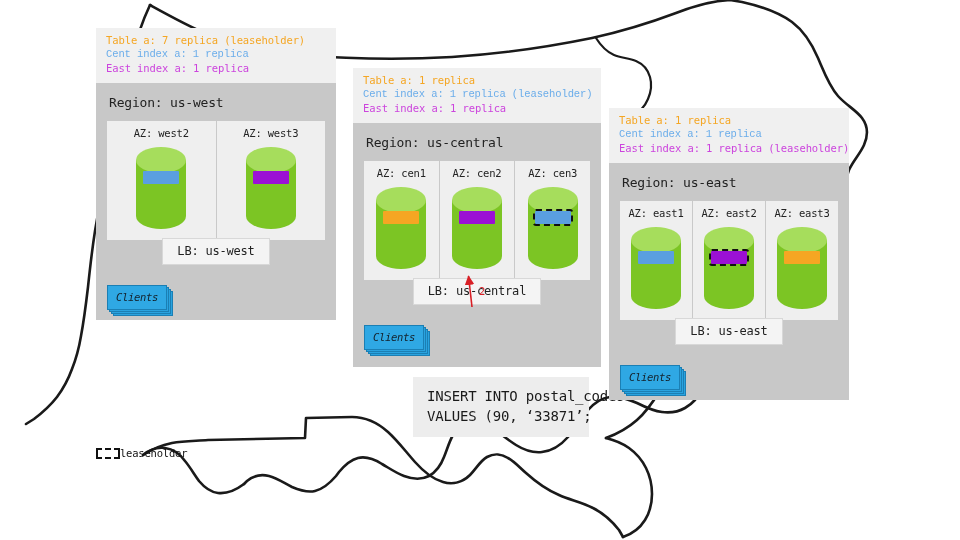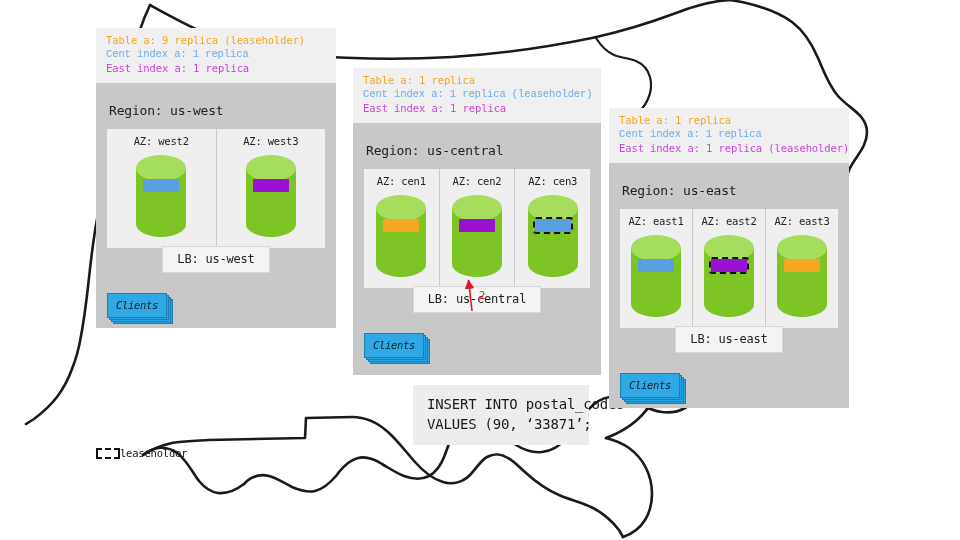--- a/index.html
+++ b/index.html
@@ -23,21 +23,21 @@
     letter-spacing:-0.1px;
     white-space:nowrap;
   }
   .rep-line{display:block;}
   .rep-table{color:#f5a623;}
   .rep-cent{color:#6badea;font-family:Liberation Mono, monospace;}
   .rep-east{color:#cc44dd;}
 
   .panel-body{
     background:#c8c8c8;
-    padding:18px 11px 14px 11px;
+    padding:10px 11px 14px 11px;
   }
   .region-title{
     font-size:13px;color:#222;
     margin:2px 0 11px 2px;
     letter-spacing:-0.2px;
   }
 
   .az-row{
     background:#efefef;
     display:flex;
@@ -190,21 +190,21 @@
     <path fill="none" stroke="#1a1a1a" stroke-width="2.6" stroke-linecap="round" stroke-linejoin="round" d="M606,438 C617,434 628,428 637,420 C646,412 653,402 659,392
          C665,382 670,371 678,363 C686,355 696,350 706,347"></path>
 
     <path fill="none" stroke="#1a1a1a" stroke-width="2.2" stroke-linecap="round" stroke-linejoin="round" d="M596,38 C601,46 607,52 614,55 C621,58 629,58 636,61
          C643,64 648,70 650,77 C652,84 651,92 648,99
          C645,106 640,112 633,115"></path>
   </svg>
 
   <div class="panel" style="left:96px;top:28px;width:240px;">
     <div class="panel-head">
-      <span class="rep-line rep-table">Table a: 9 replica (leaseholder)</span>
+      <span class="rep-line rep-table">Table a: 7 replica (leaseholder)</span>
       <span class="rep-line rep-cent">Cent index a: 1 replica</span>
       <span class="rep-line rep-east">East index a: 1 replica</span>
     </div>
     <div class="panel-body" style="height:213px;">
       <div class="region-title">Region: us-west</div>
 
       <div class="az-row">
         <div class="az-cell">
           <span class="az-label">AZ: west2</span>
           <div class="cyl" style="width:52px;height:84px;">

